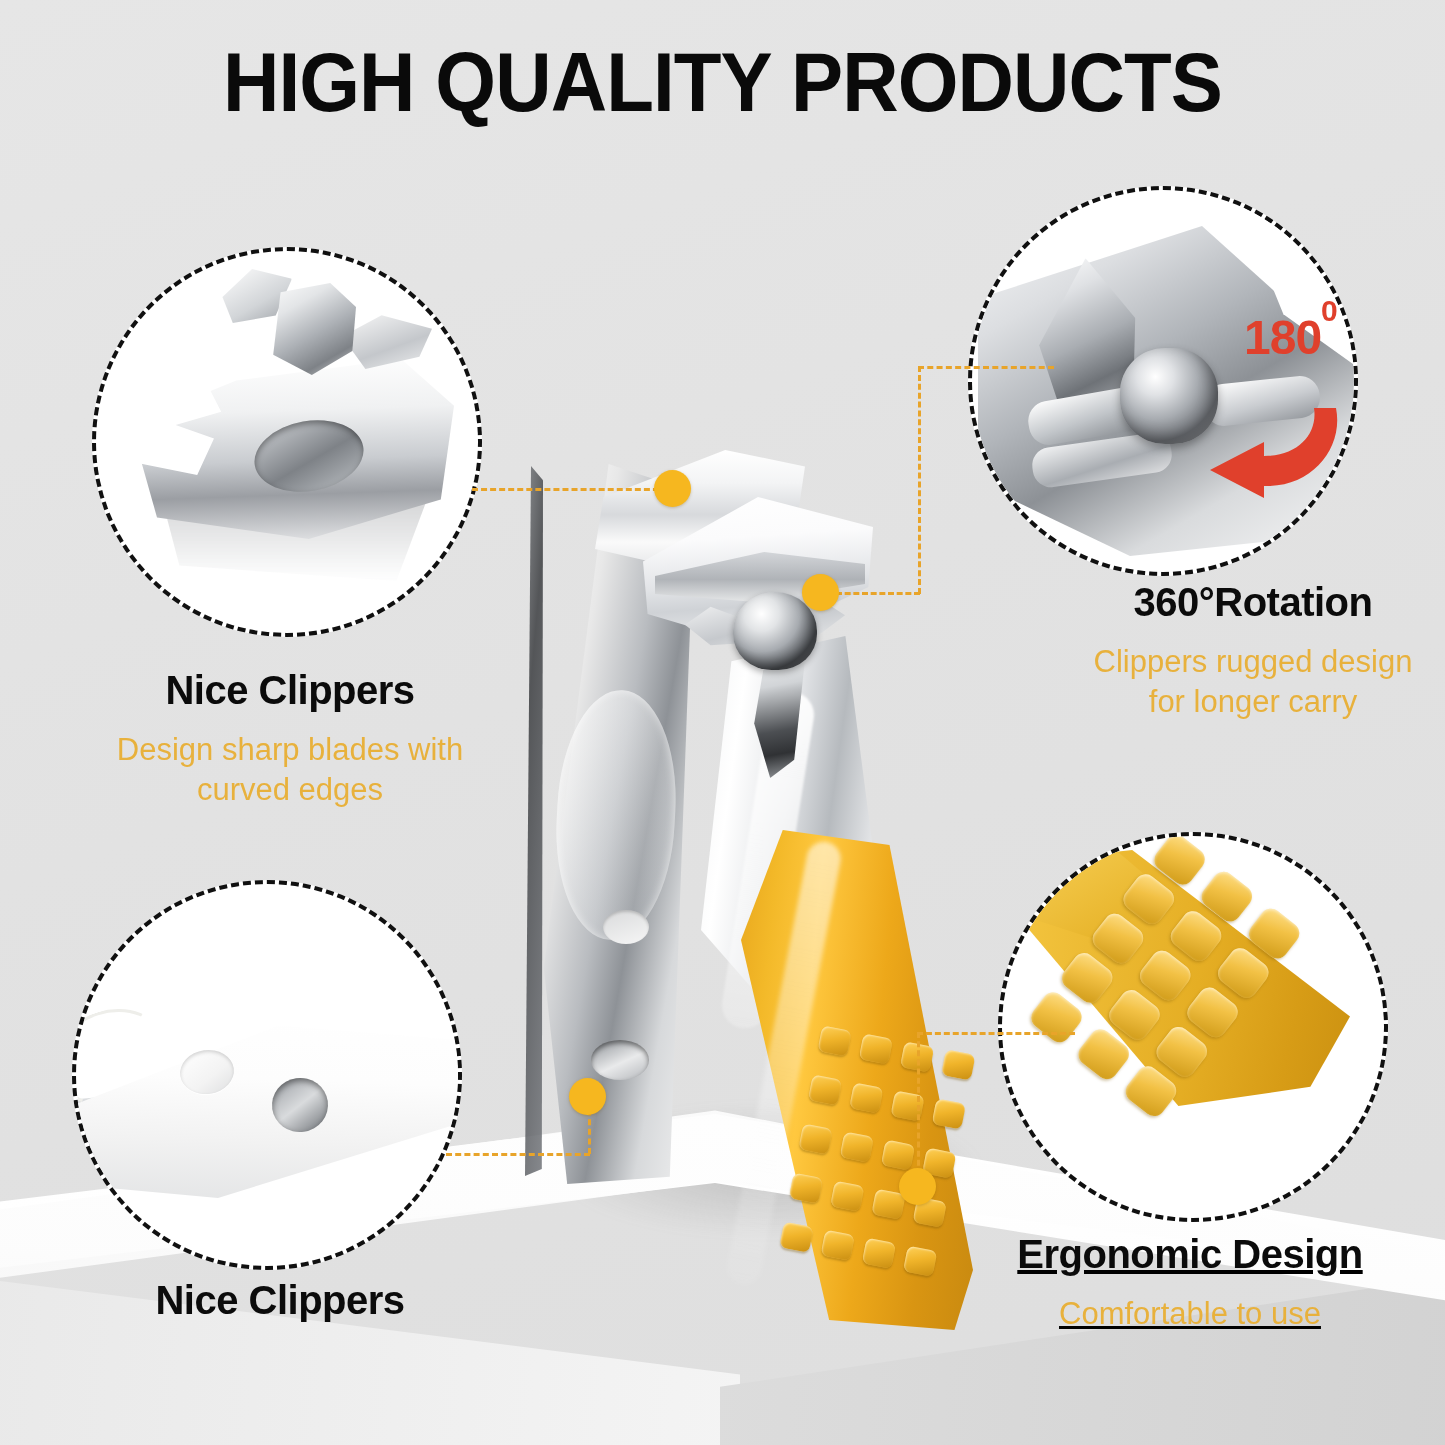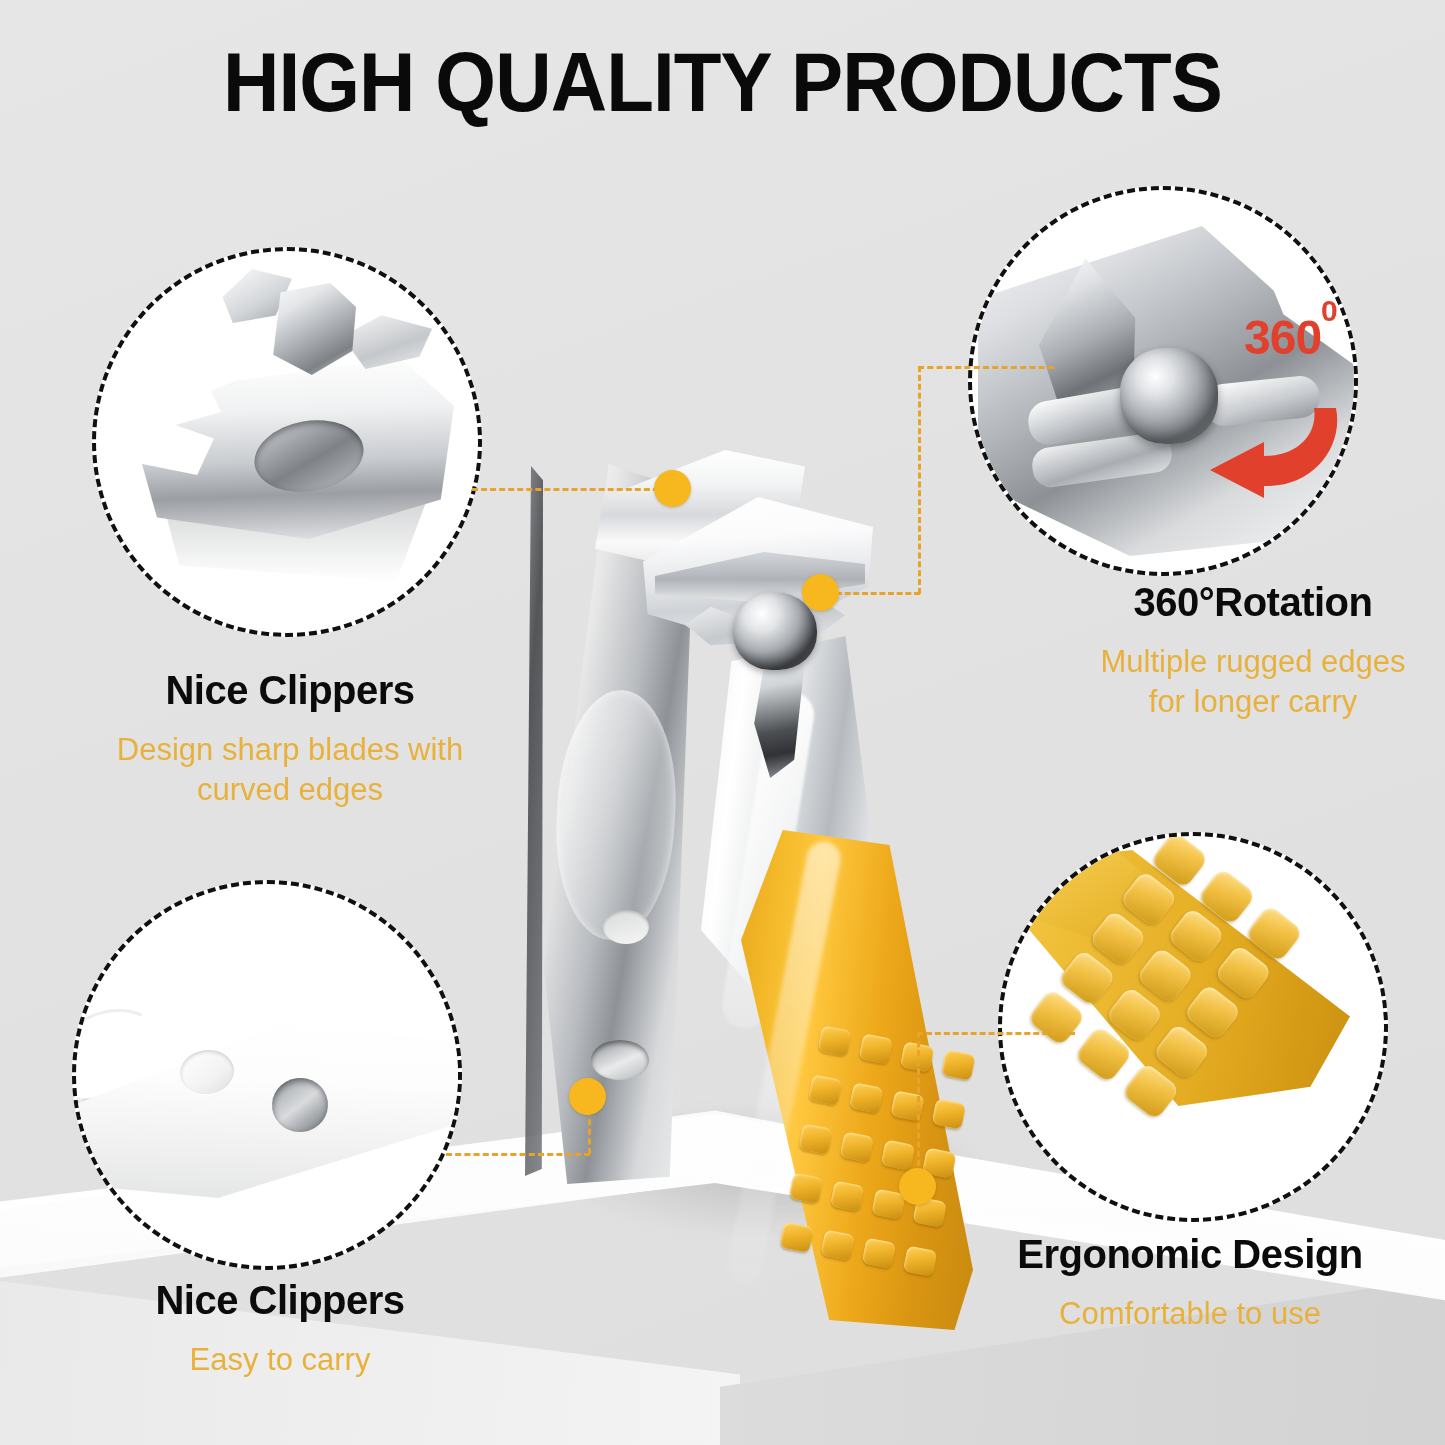--- a/index.html
+++ b/index.html
@@ -342,21 +342,21 @@
       <div class="b2-blade"></div>
       <div class="b2-bar-l"></div>
       <div class="b2-bar-b"></div>
       <div class="b2-bar-r"></div>
       <div class="b2-knob"></div>
       <svg class="arrow-360" viewBox="0 0 160 120">
         <path d="M150 22 C158 62 126 102 78 100 L78 112 L24 84 L78 56 L78 70 C112 70 132 48 128 22 Z" fill="#e0402c"></path>
       </svg>
     </div>
   </div>
-  <div class="label-360"><span>360</span><sup>0</sup></div>
+  <div class="label-360"><span>180</span><sup>0</sup></div>
 
   <div class="bubble" id="b3">
     <div class="bubble-inner">
       <div class="b3-blade"></div>
       <div class="b3-body"></div>
       <div class="b3-arc"></div>
       <div class="b3-hole-sm"></div>
       <div class="b3-hole-lg"></div>
     </div>
   </div>
@@ -413,28 +413,27 @@
     <h3>Nice Clippers</h3>
     <p>
       <span>Design sharp blades with</span><br>
       <span>curved edges</span>
     </p>
   </div>
 
   <div class="cap" style="left:1028px;top:580px;width:450px;">
     <h3>360°Rotation</h3>
     <p>
-      <span>Multiple rugged edges</span><br>
+      <span>Clippers rugged design</span><br>
       <span>for longer carry</span>
     </p>
   </div>
 
   <div class="cap" style="left:50px;top:1278px;width:460px;">
     <h3>Nice Clippers</h3>
-    <p>Easy to carry</p>
-  </div>
-
-  <div class="cap" style="left:955px;top:1232px;width:470px;">
+  </div>
+
+  <div class="cap" style="left:955px;top:1232px;width:470px;text-decoration:underline;">
     <h3>Ergonomic Design</h3>
     <p>Comfortable to use</p>
   </div>
 
 </div>
 
 </body></html>

